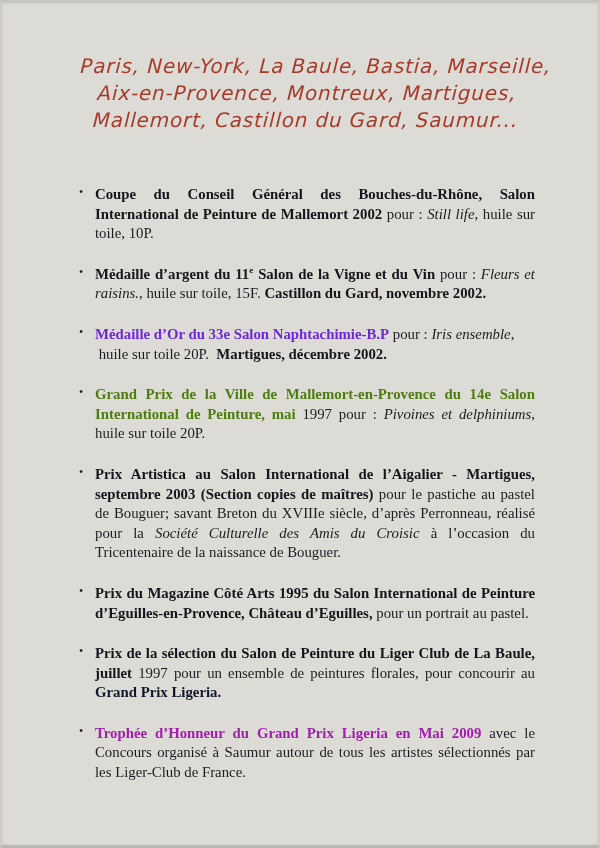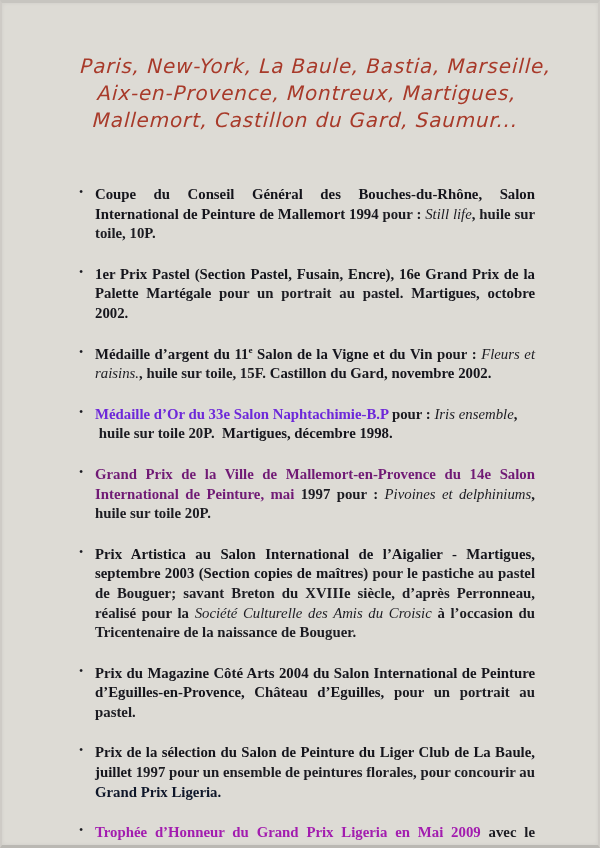--- a/index.html
+++ b/index.html
@@ -45,37 +45,36 @@
     text-align: justify;
   }
   .awards li::before {
     content: "\2022";
     position: absolute;
     left: -16px;
     top: -2px;
     font-size: 12px;
   }
   .seg-b { font-weight: bold; }
-  .seg-r { font-weight: bold; }
+  .seg-r { font-weight: normal; }
   .seg-i { font-style: italic; }
   sup.seg-b { font-weight: bold; font-size: 0.62em; line-height: 0; }
 </style>
 </head>
 <body>
 
 <div class="page" style="background: rgb(221, 219, 213); color: rgb(28, 28, 34);">
   <div class="cities" style="color: rgb(168, 58, 42);">
     <div class="cities-line">Paris, New-York, La Baule, Bastia, Marseille,</div>
     <div class="cities-line">Aix-en-Provence, Montreux, Martigues,</div>
     <div class="cities-line">Mallemort, Castillon du Gard, Saumur...</div>
   </div>
   <ul class="awards">
-      <li><span class="seg-b" style="color: rgb(21, 21, 28);">Coupe du Conseil Général des Bouches-du-Rhône, Salon International de Peinture de Mallemort 1994</span><span class="seg-r"> pour : </span><span class="seg-i">Still life</span><span class="seg-r">, huile sur toile, 10P.</span></li>
-      <li><span class="seg-b" style="color: rgb(21, 21, 28);">1er Prix Pastel (Section Pastel, Fusain, Encre), 16e Grand Prix de la Palette Martégale</span><span class="seg-r"> pour un portrait au pastel. </span><span class="seg-b" style="color: rgb(21, 21, 28);">Martigues, octobre 2002.</span></li>
+      <li><span class="seg-b" style="color: rgb(21, 21, 28);">Coupe du Conseil Général des Bouches-du-Rhône, Salon International de Peinture de Mallemort 2002</span><span class="seg-r"> pour : </span><span class="seg-i">Still life</span><span class="seg-r">, huile sur toile, 10P.</span></li>
       <li><span class="seg-b" style="color: rgb(21, 21, 28);">Médaille d’argent du 11</span><sup class="seg-b" style="color: rgb(21, 21, 28);">e</sup><span class="seg-b" style="color: rgb(21, 21, 28);"> Salon de la Vigne et du Vin</span><span class="seg-r"> pour :  </span><span class="seg-i">Fleurs et raisins.</span><span class="seg-r">, huile sur toile, 15F. </span><span class="seg-b" style="color: rgb(21, 21, 28);">Castillon du Gard, novembre 2002.</span></li>
-      <li><span class="seg-b" style="color: #6d28d9;">Médaille d’Or du 33e Salon Naphtachimie-B.P</span><span class="seg-r"> pour : </span><span class="seg-i">Iris ensemble</span><span class="seg-r">,</span><br><span class="seg-r">&nbsp;huile sur toile 20P.&nbsp; </span><span class="seg-b" style="color: rgb(21, 21, 28);">Martigues, décembre 1998.</span></li>
-      <li><span class="seg-b" style="color: #701a75;">Grand Prix de la Ville de Mallemort-en-Provence du 14e Salon International de Peinture, mai </span><span class="seg-r">1997 pour : </span><span class="seg-i">Pivoines et delphiniums</span><span class="seg-r">, huile sur toile 20P.</span></li>
+      <li><span class="seg-b" style="color: #6d28d9;">Médaille d’Or du 33e Salon Naphtachimie-B.P</span><span class="seg-r"> pour : </span><span class="seg-i">Iris ensemble</span><span class="seg-r">,</span><br><span class="seg-r">&nbsp;huile sur toile 20P.&nbsp; </span><span class="seg-b" style="color: rgb(21, 21, 28);">Martigues, décembre 2002.</span></li>
+      <li><span class="seg-b" style="color: #4d7c0f;">Grand Prix de la Ville de Mallemort-en-Provence du 14e Salon International de Peinture, mai </span><span class="seg-r">1997 pour : </span><span class="seg-i">Pivoines et delphiniums</span><span class="seg-r">, huile sur toile 20P.</span></li>
       <li><span class="seg-b" style="color: rgb(21, 21, 28);">Prix Artistica au Salon International de l’Aigalier - Martigues, septembre 2003 (Section copies de maîtres)</span><span class="seg-r"> pour le pastiche au pastel de Bouguer; savant Breton du XVIIIe siècle, d’après Perronneau, réalisé pour la </span><span class="seg-i">Société Culturelle des Amis du Croisic</span><span class="seg-r"> à l’occasion du Tricentenaire de la naissance de Bouguer.</span></li>
-      <li><span class="seg-b" style="color: rgb(21, 21, 28);">Prix du Magazine Côté Arts 2004 du Salon International de Peinture d’Eguilles-en-Provence, Château d’Eguilles,</span><span class="seg-r"> pour un portrait au pastel.</span></li>
+      <li><span class="seg-b" style="color: rgb(21, 21, 28);">Prix du Magazine Côté Arts 1995 du Salon International de Peinture d’Eguilles-en-Provence, Château d’Eguilles,</span><span class="seg-r"> pour un portrait au pastel.</span></li>
       <li><span class="seg-b" style="color: rgb(21, 21, 28);">Prix de la sélection du Salon de Peinture du Liger Club de La Baule, juillet </span><span class="seg-r">1997 pour un ensemble de peintures florales, pour concourir au </span><span class="seg-b" style="color: #0f172a;">Grand Prix Ligeria.</span></li>
       <li><span class="seg-b" style="color: #a21caf;">Trophée d’Honneur du Grand Prix Ligeria en Mai 2009</span><span class="seg-r"> avec le Concours organisé à Saumur autour de tous les artistes sélectionnés par les Liger-Club de France.</span></li>
     </ul>
 </div>
 
 </body></html>

